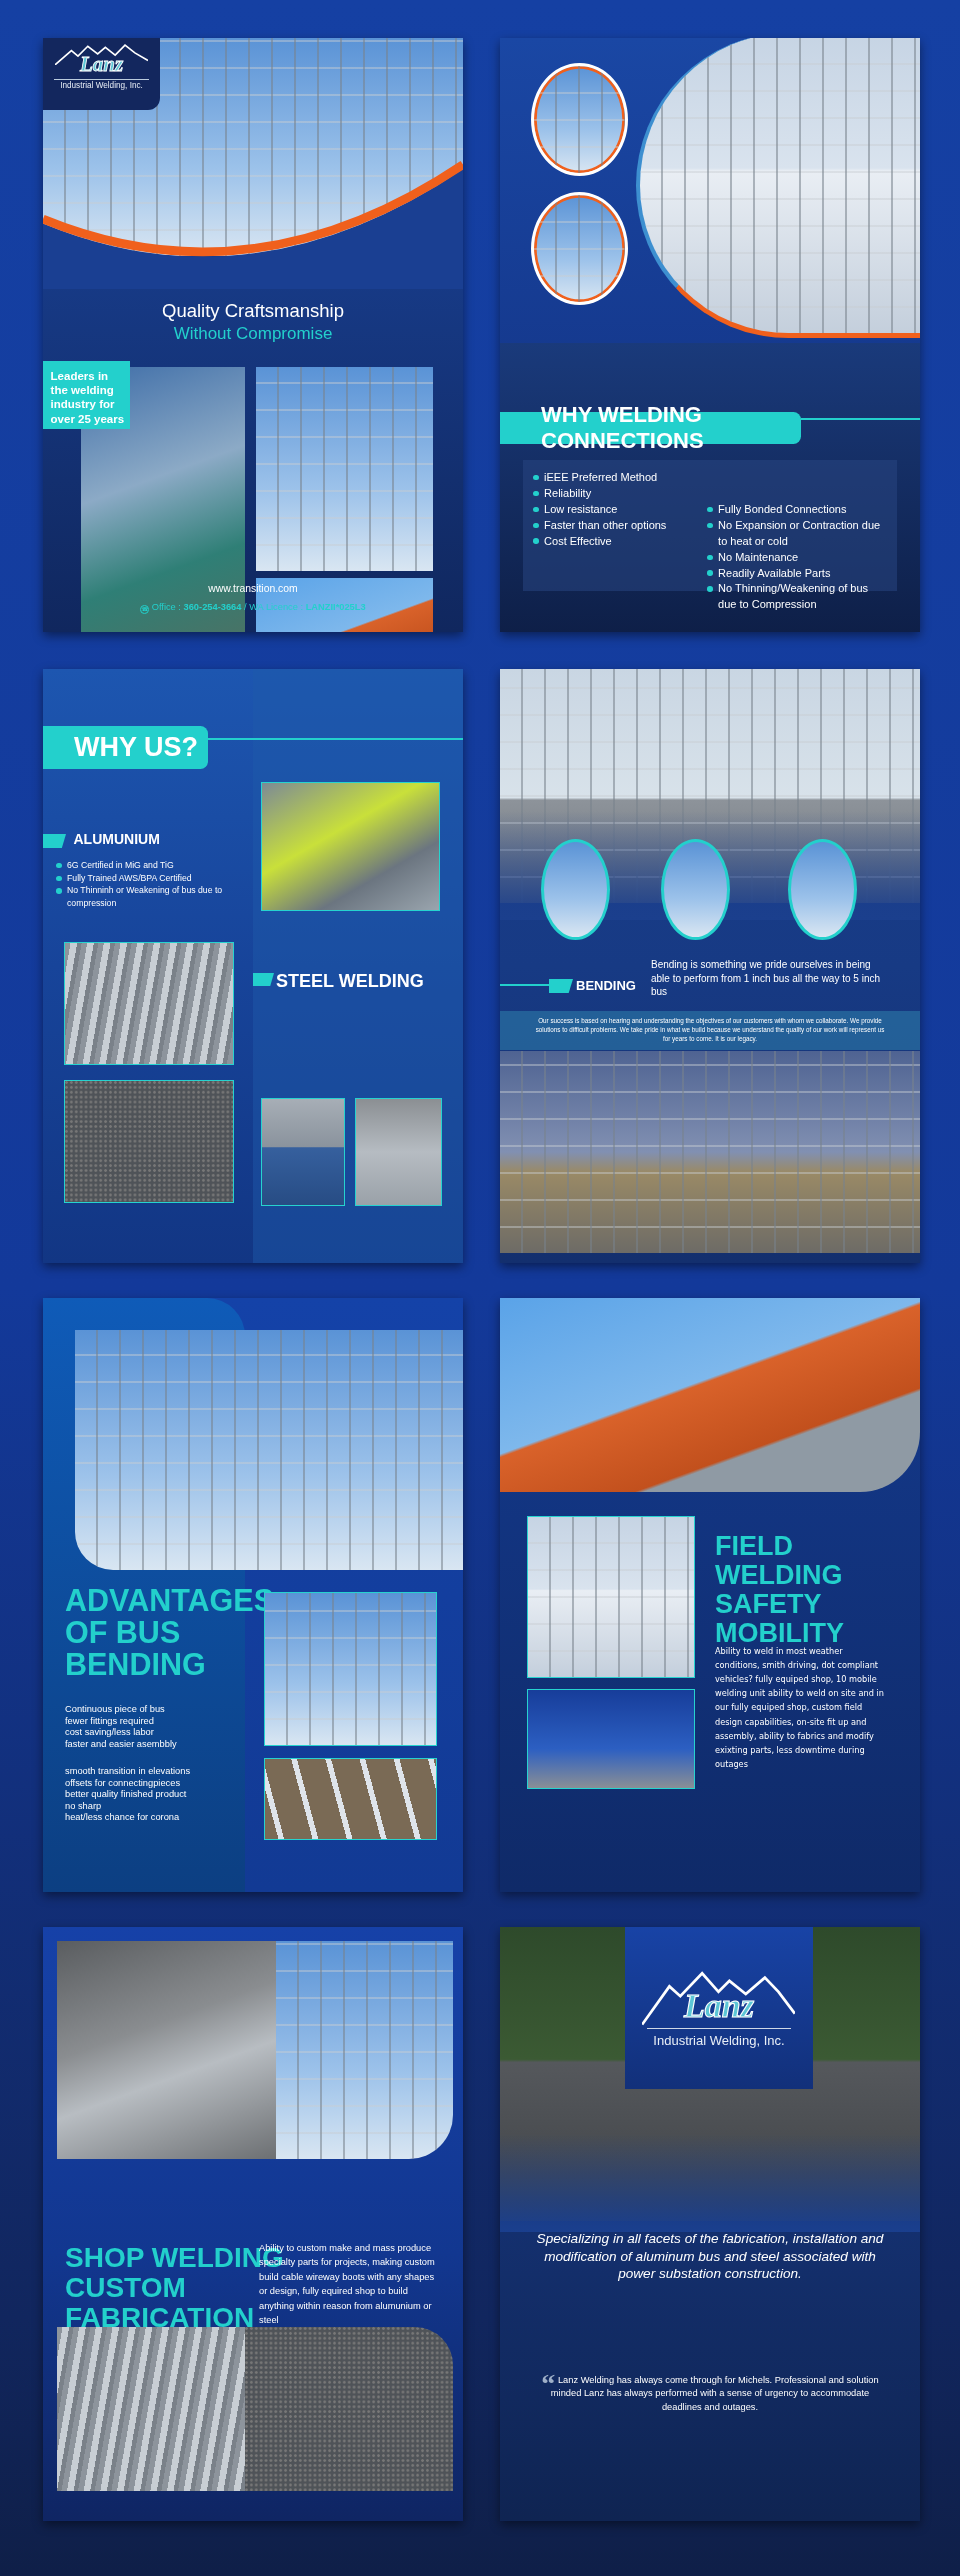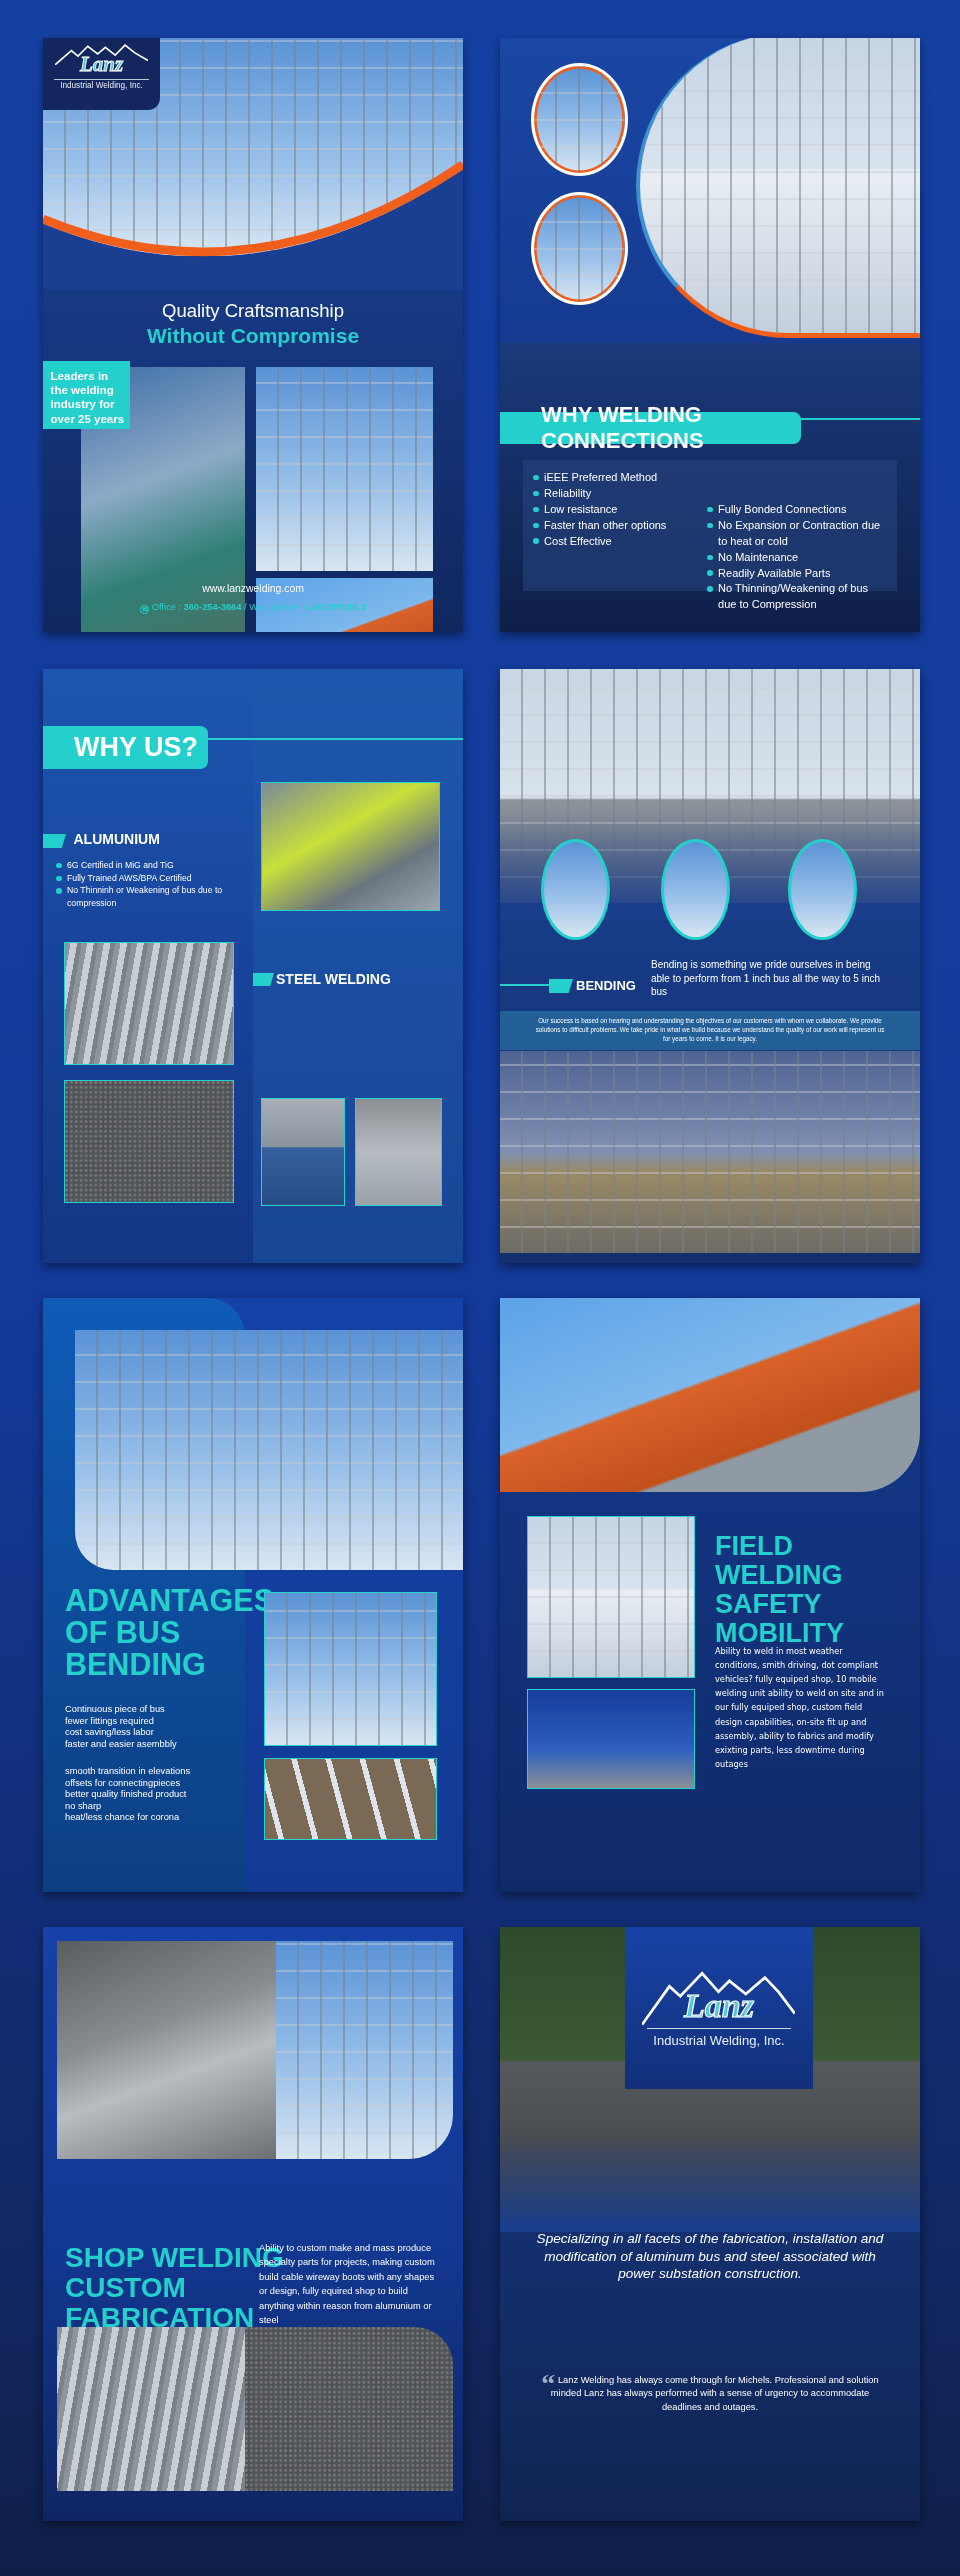--- a/index.html
+++ b/index.html
@@ -69,32 +69,32 @@
     <svg width="93" height="21" viewBox="0 0 170 38" style="position:absolute;left:12px;top:5.5px;">
       <polyline points="0,38 30,12 42,22 60,4 78,18 92,6 110,20 128,2 146,16 170,30" fill="none" stroke="#fff" stroke-width="3"></polyline>
     </svg>
     <div style="position:relative;font-family:'Liberation Serif',serif;font-style:italic;font-weight:bold;font-size:21px;color:#5cc6d6;-webkit-text-stroke:0.8px #fff;">Lanz</div>
     <div style="height:0.5px;background:#bcd;margin:2.2px 11px 1.1px;"></div>
     <div style="font-size:8.2px;color:#e8eef6;">Industrial Welding, Inc.</div>
   </div>
 
   <div style="position:absolute;left:0;top:262px;width:420px;text-align:center;">
     <div style="font-size:18.5px;color:#fff;">Quality Craftsmanship</div>
-    <div style="font-size:21px;font-weight:bold;color:#23d0cc;margin-top:2.2px;">Without Compromise</div>
+    <div style="font-size:17px;font-weight:normal;color:#23d0cc;margin-top:2.2px;">Without Compromise</div>
   </div>
 
   <div class="photo orange-lift" style="left:38px;top:329px;width:164px;height:334px;background:linear-gradient(160deg,#3f6ea8 0%,#8caac6 35%,#2f7f76 60%,#5b6a5a 100%);"></div>
   <div class="photo sky photo-lines" style="left:213px;top:329px;width:177px;height:204px;"></div>
   <div class="photo orange-lift" style="left:213px;top:540px;width:177px;height:123px;"></div>
 
   <div style="position:absolute;left:0;top:323px;width:87px;height:68px;background:#23d0cc;color:#fff;font-weight:bold;font-size:11.5px;line-height:1.25;padding:7.6px 5.5px 0 7.6px;">Leaders in the welding industry for over 25 years</div>
 
   <div style="position:absolute;left:0;top:545px;width:420px;text-align:center;">
   </div>
-  <div style="position:absolute;left:0;top:555px;width:420px;text-align:center;font-size:10.4px;color:#fff;top:545px;">www.lanzwelding.com</div>
+  <div style="position:absolute;left:0;top:555px;width:420px;text-align:center;font-size:10.4px;color:#fff;top:545px;">www.transition.com</div>
   <div style="position:absolute;left:0;top:564px;width:420px;text-align:center;font-size:9.3px;color:#23d0cc;">
     <span style="display:inline-block;width:8.7px;height:8.7px;border:1.1px solid #23d0cc;border-radius:50%;font-size:5.5px;line-height:6.5px;vertical-align:-1.1px;">☎</span>
     <span>Office : </span><b>360-254-3664</b><span> / WA Licence : </span><b>LANZII*025L3</b>
   </div>
 </div>
 
 <div class="card c-right r1" style="background: linear-gradient(180deg,#1a47a4 0%,#15398e 55%,#0f2459 100%);">
 
   <div class="photo sky photo-lines" style="left:31px;top:24.5px;width:97px;height:113px;border-radius:50%;border:3.3px solid #fff;box-shadow:0 0 0 2.7px #f0601c inset;"></div>
   <div class="photo sky photo-lines" style="left:31px;top:154px;width:97px;height:113px;border-radius:50%;border:3.3px solid #fff;box-shadow:0 0 0 2.7px #f0601c inset;"></div>
@@ -138,21 +138,21 @@
     <li>6G Certified in MiG and TiG</li>
     <li>Fully Trained AWS/BPA Certified</li>
     <li>No Thinninh or Weakening of bus due to compression</li>
   </ul>
 
   <div class="photo teal-border" style="left:218px;top:113px;width:179px;height:129px;background:linear-gradient(150deg,#7c8a96 0%,#c9e03a 40%,#6b7580 70%,#9aa5ae 100%);"></div>
   <div class="photo teal-border metal" style="left:21px;top:273px;width:170px;height:123px;"></div>
   <div class="photo teal-border gravel" style="left:21px;top:411px;width:170px;height:123px;"></div>
 
   <div class="tag-shape" style="left:210px;top:304px;width:21px;height:13px;"></div>
-  <div style="position:absolute;left:233px;top:302px;font-size:14px;font-weight:bold;">STEEL WELDING</div>
+  <div style="position:absolute;left:233px;top:302px;font-size:18px;font-weight:bold;">STEEL WELDING</div>
 
   <div class="photo teal-border" style="left:218px;top:429px;width:84px;height:108px;background:linear-gradient(180deg,#a7aeb6 0%,#8a939d 45%,#36609e 46%,#274c84 100%);"></div>
   <div class="photo teal-border" style="left:312px;top:429px;width:87px;height:108px;background:linear-gradient(180deg,#8b8f93 0%,#b6bcc2 50%,#9aa1a8 100%);"></div>
 </div>
 
 <div class="card c-right r2" style="background: linear-gradient(180deg,#1b3f8d 0%,#173a84 50%,#132f6e 100%);">
   <div class="photo grey-sky photo-lines" style="left:0;top:0;width:420px;height:234px;"></div>
   <div style="position:absolute;left:0;top:142px;width:420px;height:109px;background:linear-gradient(180deg,rgba(27,63,141,0) 0%,#1b3f8d 100%);"></div>
   <div class="photo sky" style="left:41px;top:170px;width:69px;height:101px;border-radius:50%;border:3.3px solid #23d0cc;"></div>
   <div class="photo sky" style="left:161px;top:170px;width:69px;height:101px;border-radius:50%;border:3.3px solid #23d0cc;"></div>

